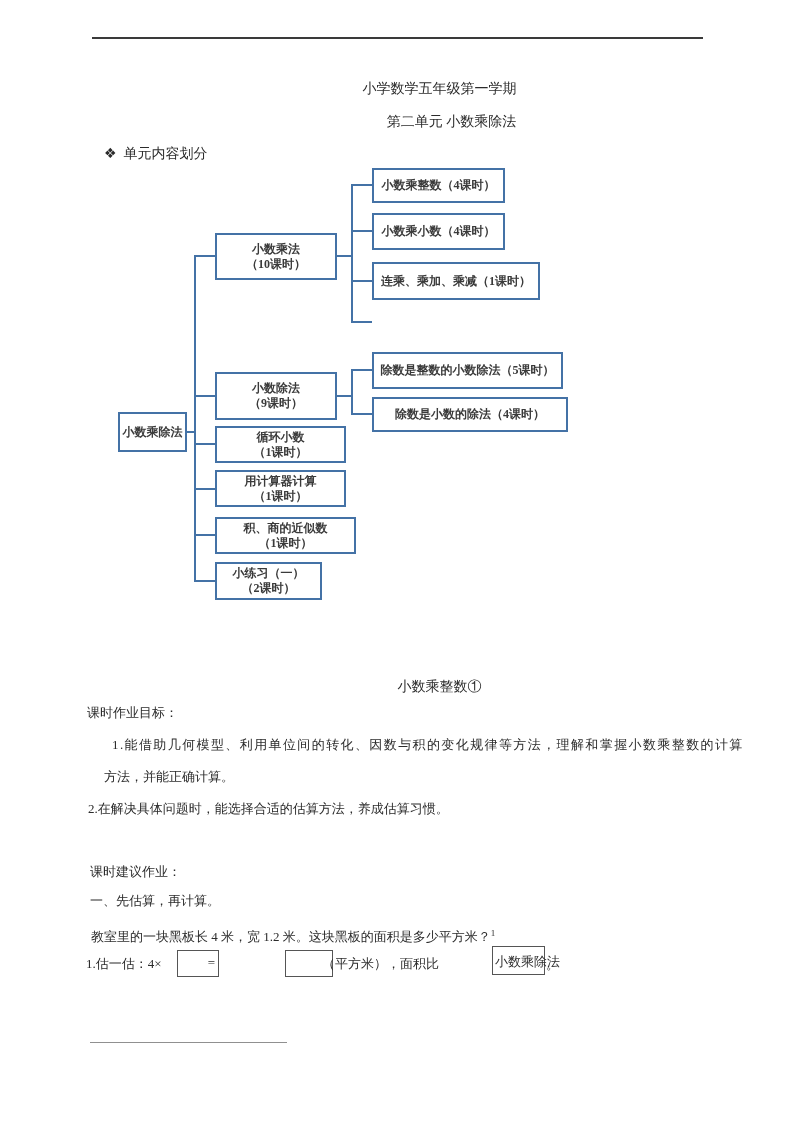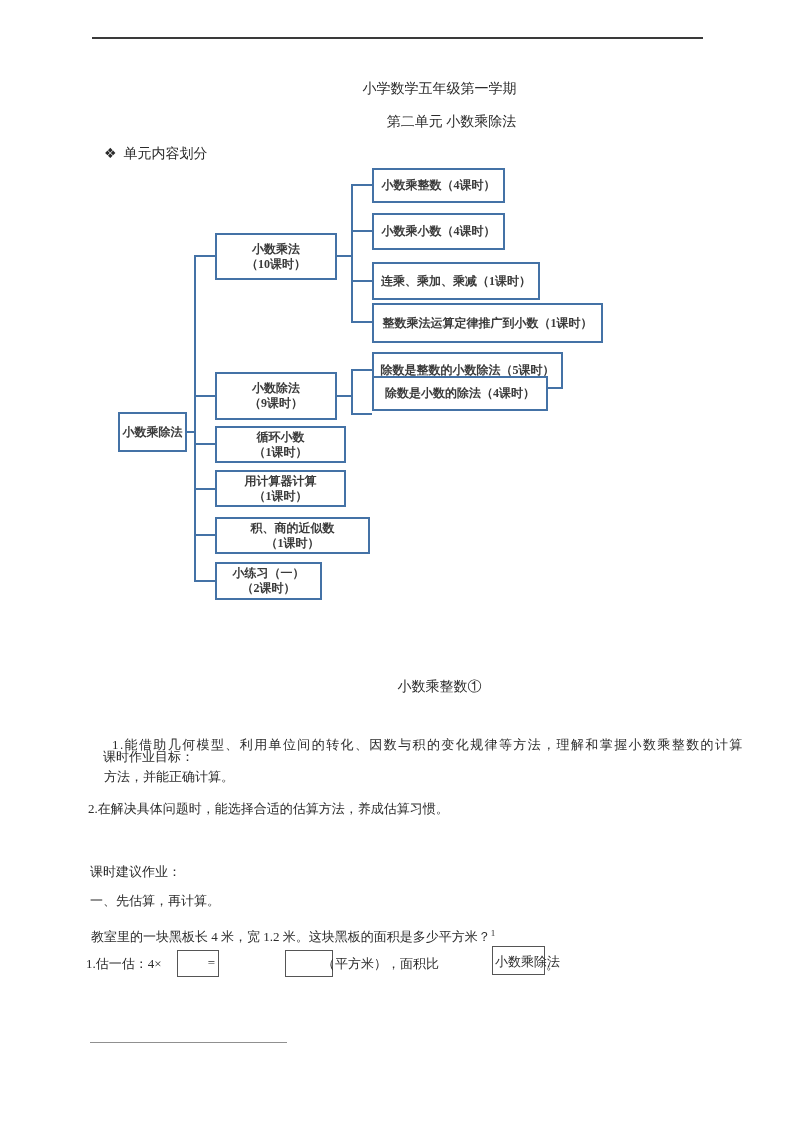--- a/index.html
+++ b/index.html
@@ -90,52 +90,49 @@
     <span>（9课时）</span>
   </div>
   <div class="node" style="left:215px;top:426px;width:131px;height:37px;">
     <span>循环小数</span>
     <span>（1课时）</span>
   </div>
   <div class="node" style="left:215px;top:470px;width:131px;height:37px;">
     <span>用计算器计算</span>
     <span>（1课时）</span>
   </div>
-  <div class="node" style="left:215px;top:517px;width:155px;height:37px;">
+  <div class="node" style="left:215px;top:517px;width:141px;height:37px;">
     <span>积、商的近似数</span>
     <span>（1课时）</span>
   </div>
   <div class="node" style="left:215px;top:562px;width:107px;height:38px;">
     <span>小练习（一）</span>
     <span>（2课时）</span>
   </div>
 
   <div class="node" style="left:372px;top:168px;width:133px;height:35px;">
     <span>小数乘整数（4课时）</span>
   </div>
   <div class="node" style="left:372px;top:213px;width:133px;height:37px;">
     <span>小数乘小数（4课时）</span>
   </div>
   <div class="node" style="left:372px;top:262px;width:168px;height:38px;">
     <span>连乘、乘加、乘减（1课时）</span>
   </div>
-  <div class="node" style="left:372px;top:303px;width:231px;height:40px;">
-    <span>整数乘法运算定律推广到小数（1课时）</span>
-  </div>
 
   <div class="node" style="left:372px;top:352px;width:191px;height:37px;">
     <span>除数是整数的小数除法（5课时）</span>
   </div>
-  <div class="node" style="left:372px;top:376px;width:176px;height:35px;">
+  <div class="node" style="left:372px;top:397px;width:196px;height:35px;">
     <span>除数是小数的除法（4课时）</span>
   </div>
 
   <div class="abs center heading" style="top:678px;">小数乘整数①</div>
 
-  <div class="abs body-text" style="left:103px;top:705px;margin-top:44px;">课时作业目标：</div>
+  <div class="abs body-text" style="left:87px;top:705px;">课时作业目标：</div>
 
   <div class="abs body-text justify1" style="left:88px;top:737px;margin-left:24px;">1.能借助几何模型、利用单位间的转化、因数与积的变化规律等方法，理解和掌握小数乘整数的计算</div>
   <div class="abs body-text" style="left:104px;top:769px;">方法，并能正确计算。</div>
   <div class="abs body-text" style="left:88px;top:801px;">2.在解决具体问题时，能选择合适的估算方法，养成估算习惯。</div>
 
   <div class="abs body-text" style="left:90px;top:864px;">课时建议作业：</div>
   <div class="abs body-text" style="left:90px;top:893px;">一、先估算，再计算。</div>
 
   <div class="abs body-text" style="left:91px;top:921px;margin-top:8px;">
     <span>教室里的一块黑板长 4 米，宽 1.2 米。这块黑板的面积是多少平方米？</span><sup>1</sup>

